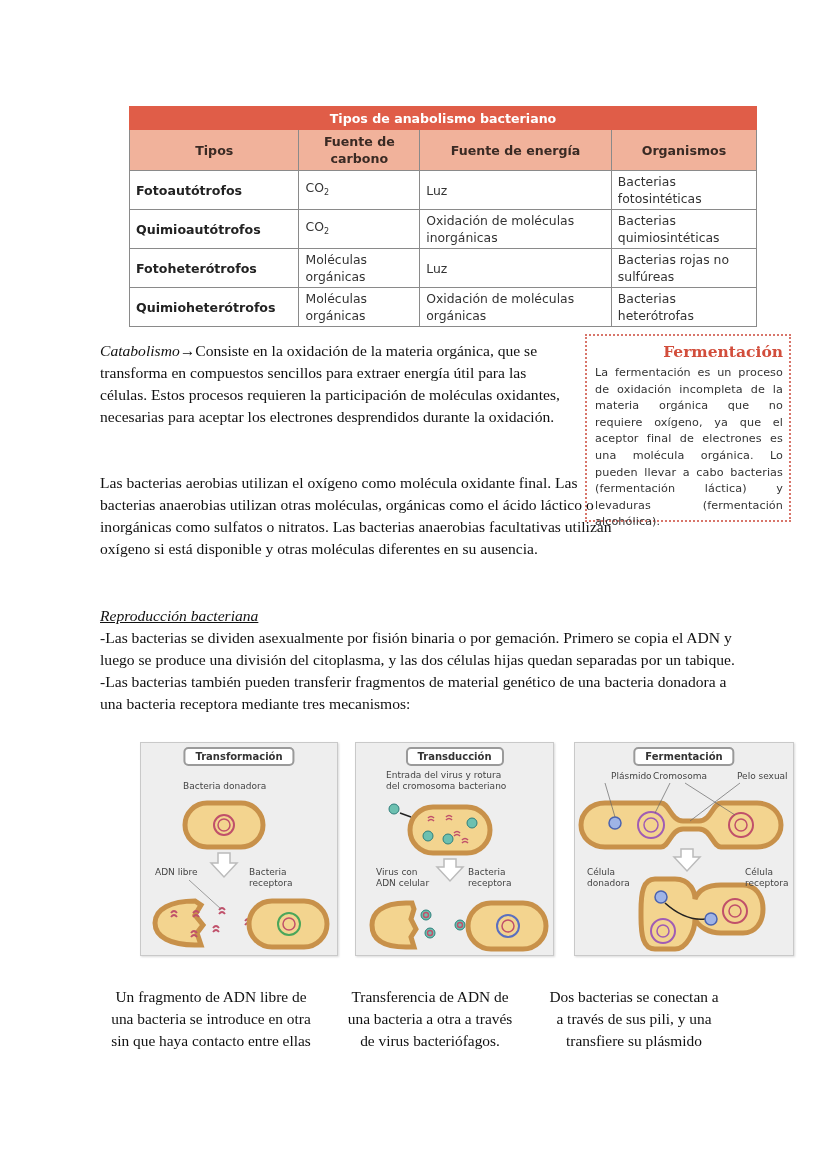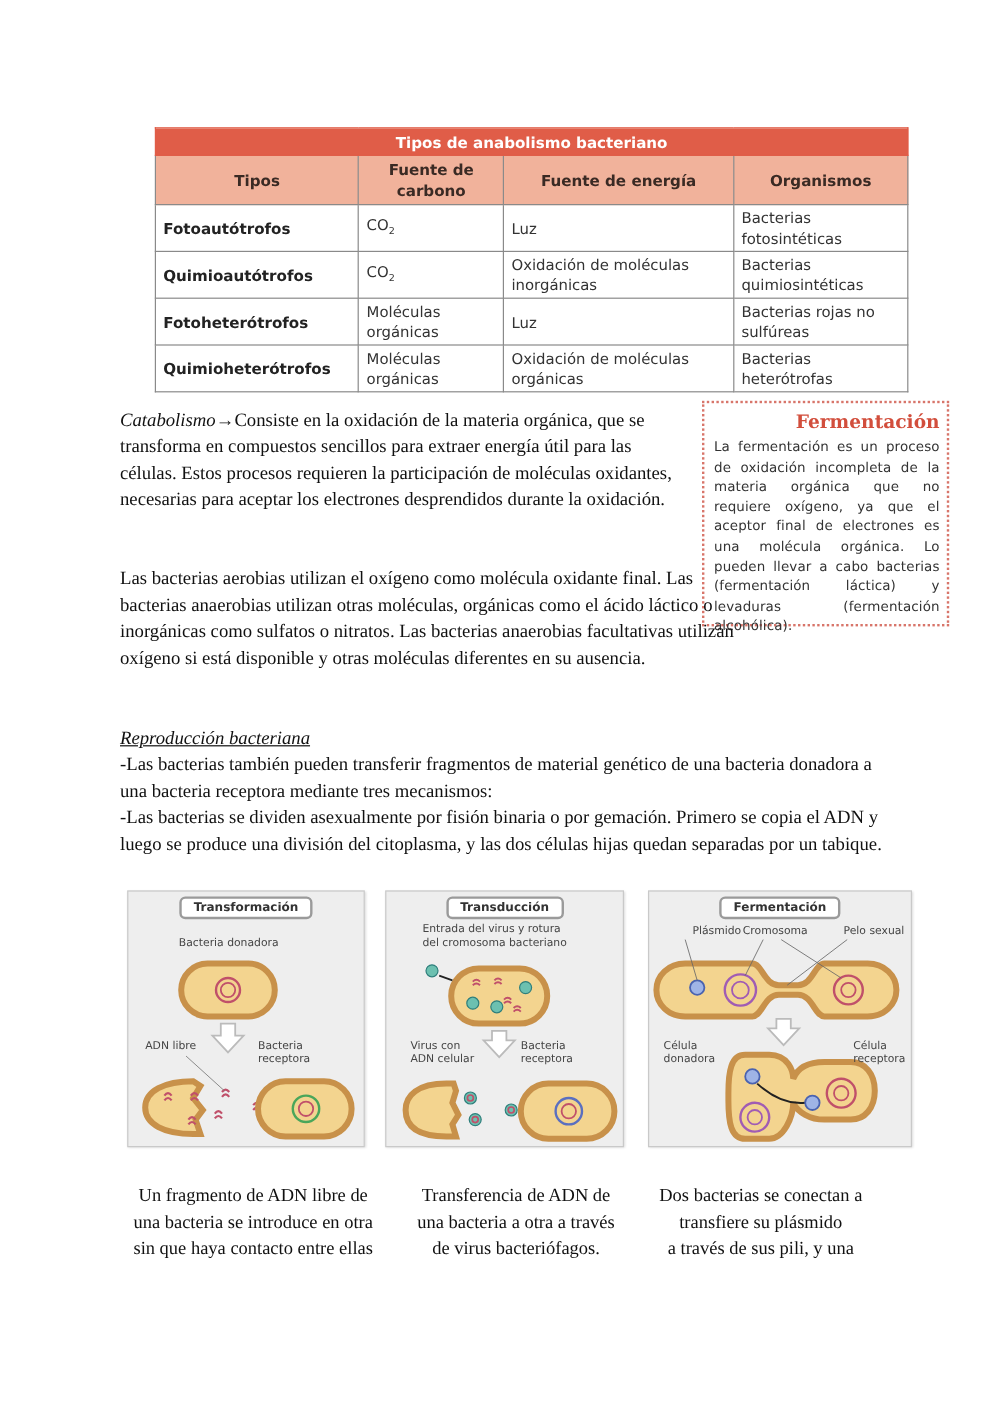--- a/index.html
+++ b/index.html
@@ -22,21 +22,21 @@
   .p-aer { top:472px; width:515px; }
   .p-repro-title { top:605px; font-style:italic; text-decoration:underline; }
   .p-repro { top:627px; width:640px; }
 
   
   .ferm { position:absolute; left:585px; top:334px; width:206px; height:188px; border:2px dotted #d8756a; box-sizing:border-box; padding:6px 6px 0 8px; }
   .ferm-title { font-family:"DejaVu Serif", serif; font-weight:bold; color:#d24e3c; text-align:right; font-size:15.5px; margin:0 0 4px 0; }
   .ferm-body { font-family:"DejaVu Sans", sans-serif; font-size:11.2px; line-height:16.6px; color:#333; text-align:justify; margin:0; letter-spacing:0.1px; }
 
   
-  .panel { position:absolute; top:742px; height:212px; background:#eeeeee; border:1px solid #c9c9c9; box-shadow:1px 1px 2px rgba(0,0,0,0.15); }
+  .panel { position:absolute; top:742px; height:212px; background:#eeeeee; border:1px solid #c9c9c9; box-shadow:1px 1px 2px rgba(0,0,0,0.15);margin-left:34px; }
   .panel svg { position:absolute; left:0; top:0; }
   .pnl-label { position:absolute; top:4px; left:50%; transform:translateX(-50%); background:#fff; border:2px solid #9a9a9a; border-radius:5px; padding:0 10px; font-family:"DejaVu Sans", sans-serif; font-weight:bold; font-size:10px; line-height:15px; color:#333; white-space:nowrap; }
   .lbl { position:absolute; font-family:"DejaVu Sans", sans-serif; font-size:9px; line-height:11px; color:#444; text-align:left; white-space:nowrap; }
 
   .p1 { left:106px; width:196px; }
   .p2 { left:321px; width:197px; }
   .p3 { left:540px; width:218px; }
 
   
   .cap { position:absolute; top:986px; font-size:15.4px; line-height:22px; text-align:center; color:#111; }
@@ -89,22 +89,22 @@
 
 <div class="ferm">
   <div class="ferm-title">Fermentación</div>
   <p class="ferm-body">La fermentación es un proceso de oxidación incompleta de la materia orgánica que no requiere oxígeno, ya que el aceptor final de electrones es una molécula orgánica. Lo pueden llevar a cabo bacterias (fermentación láctica) y levaduras (fermentación alcohólica).</p>
 </div>
 
 <p class="para p-aer">Las bacterias aerobias utilizan el oxígeno como molécula oxidante final. Las bacterias anaerobias utilizan otras moléculas, orgánicas como el ácido láctico o inorgánicas como sulfatos o nitratos. Las bacterias anaerobias facultativas utilizan oxígeno si está disponible y otras moléculas diferentes en su ausencia.</p>
 
 <p class="para p-repro-title">Reproducción bacteriana</p>
 <div class="para p-repro">
+  <div>-Las bacterias se dividen asexualmente por fisión binaria o por gemación. Primero se copia el ADN y luego se produce una división del citoplasma, y las dos células hijas quedan separadas por un tabique.</div>
   <div>-Las bacterias también pueden transferir fragmentos de material genético de una bacteria donadora a una bacteria receptora mediante tres mecanismos:</div>
-  <div>-Las bacterias se dividen asexualmente por fisión binaria o por gemación. Primero se copia el ADN y luego se produce una división del citoplasma, y las dos células hijas quedan separadas por un tabique.</div>
 </div>
 
 <div class="panel p1">
   <svg width="196" height="212" viewBox="0 0 196 212">
 
     <rect x="44" y="60" width="78" height="44" rx="22" fill="#f3d48f" stroke="#c8914a" stroke-width="5"></rect>
     <circle cx="83" cy="82" r="10" fill="none" stroke="#c0506a" stroke-width="2"></circle>
     <circle cx="83" cy="82" r="6" fill="none" stroke="#c0506a" stroke-width="1.5"></circle>
 
     <path d="M77 110 h12 v10 h7 l-13 14 l-13 -14 h7 z" fill="#fff" stroke="#bbb" stroke-width="1.5"></path>
@@ -232,15 +232,15 @@
   <div>una bacteria se introduce en otra</div>
   <div>sin que haya contacto entre ellas</div>
 </div>
 <div class="cap cap2">
   <div>Transferencia de ADN de</div>
   <div>una bacteria a otra a través</div>
   <div>de virus bacteriófagos.</div>
 </div>
 <div class="cap cap3">
   <div>Dos bacterias se conectan a</div>
+  <div>a través de sus pili, y una</div>
   <div>transfiere su plásmido</div>
-  <div>a través de sus pili, y una</div>
 </div>
 
 </body></html>

